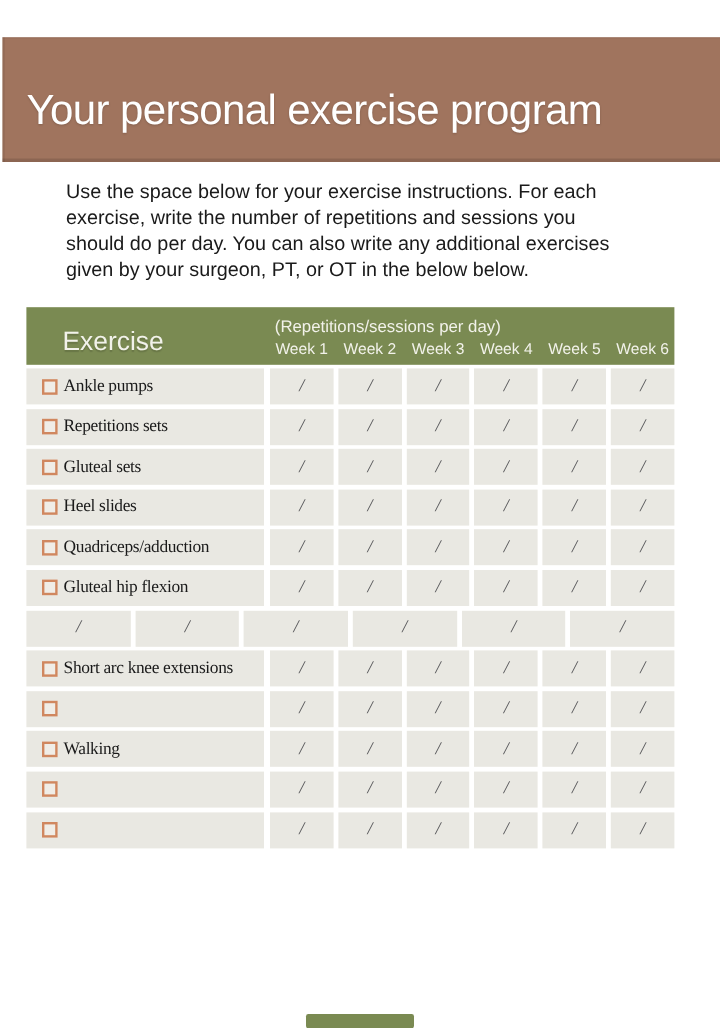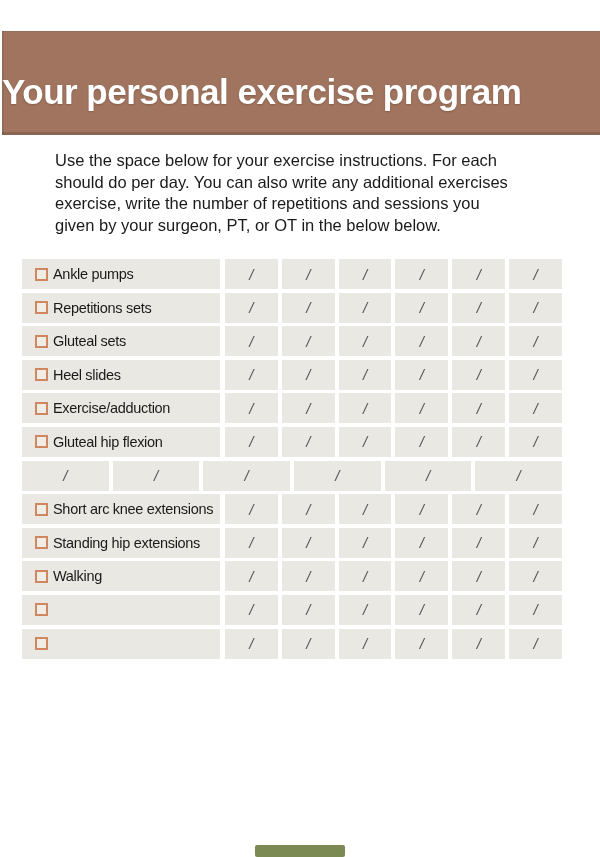--- a/index.html
+++ b/index.html
@@ -17,22 +17,22 @@
   .page{position:relative;width:600px;height:857px;background:#ffffff;overflow:hidden;}
 
   
   .title-bar{
     position:absolute;left:2px;right:0;top:31px;height:104px;
     background:var(--brown);
     box-shadow:inset 0 -3px 0 rgba(0,0,0,.12), inset 2px 0 0 rgba(0,0,0,.07), inset 0 1px 0 rgba(0,0,0,.06);
     display:flex;align-items:center;
   }
   .title-bar h1{
-    padding-top:18px;
-    font-size:35px;font-weight:bold;letter-spacing:-0.5px;
+    padding-left:20px;padding-top:18px;
+    font-size:35px;font-weight:normal;letter-spacing:-0.5px;
     color:#ffffff;text-shadow:0 1px 2px rgba(0,0,0,.18);
     white-space:nowrap;
   }
 
   
   .intro{position:absolute;left:55px;top:150px;color:var(--body-text);}
   .intro div{font-size:16.5px;line-height:21.7px;white-space:nowrap;}
 
   
   .extable{position:absolute;left:22px;top:256px;width:540px;}
@@ -42,21 +42,21 @@
     padding:0 0 6px 30px;
     font-size:22px;color:var(--head-text);text-shadow:0 1px 1px rgba(0,0,0,.15);
   }
   .th-weeks{flex:1;display:flex;flex-direction:column;justify-content:flex-end;padding-bottom:6px;}
   .reps-caption{font-size:14px;color:var(--head-text);padding-left:4px;margin-bottom:3px;white-space:nowrap;}
   .week-row{display:flex;}
   .wk{flex:1;margin-right:4px;text-align:center;font-size:13px;color:var(--head-text);white-space:nowrap;}
   .wk:last-child{margin-right:0;}
 
   .tbody{margin-top:3px;}
-  .trow{display:flex;height:30px;margin-bottom:3.6px;}
+  .trow{display:flex;height:30px;margin-bottom:3.6px;font-family:Liberation Serif, serif;}
   .trow:last-child{margin-bottom:0;}
   .cell-label{
     flex:0 0 198px;margin-right:5px;background:var(--row-bg);
     display:flex;align-items:center;padding-left:13px;overflow:hidden;
   }
   .checkbox{
     width:13px;height:13px;border:2px solid var(--cb);
     background:#f0ede7;flex:0 0 auto;
   }
   .row-label{
@@ -80,26 +80,40 @@
 <body>
 
 <div class="page">
 
   <div class="title-bar">
     <h1>Your personal exercise program</h1>
   </div>
 
   <div class="intro">
     <div>Use the space below for your exercise instructions. For each</div>
+    <div>exercise, write the number of repetitions and sessions you</div>
     <div>should do per day. You can also write any additional exercises</div>
-    <div>exercise, write the number of repetitions and sessions you</div>
     <div>given by your surgeon, PT, or OT in the below below.</div>
   </div>
 
   <div class="extable">
+    <div class="thead">
+      <div class="th-exercise">Exercise</div>
+      <div class="th-weeks">
+        <div class="reps-caption">(Repetitions/sessions per day)</div>
+        <div class="week-row">
+          <span class="wk">Week 1</span>
+          <span class="wk">Week 2</span>
+          <span class="wk">Week 3</span>
+          <span class="wk">Week 4</span>
+          <span class="wk">Week 5</span>
+          <span class="wk">Week 6</span>
+        </div>
+      </div>
+    </div>
     <div class="tbody">
   <div class="trow">
     <div class="cell-label">
       <span class="checkbox"></span>
       <span class="row-label">Ankle pumps</span>
     </div>
     <div class="cell-week">
             <span class="slash">/</span>
           </div>
     <div class="cell-week">
@@ -190,21 +204,21 @@
             <span class="slash">/</span>
           </div>
     <div class="cell-week">
             <span class="slash">/</span>
           </div>
   </div>
 
   <div class="trow">
     <div class="cell-label">
       <span class="checkbox"></span>
-      <span class="row-label">Exercise/adduction</span>
+      <span class="row-label">Quadriceps/adduction</span>
     </div>
     <div class="cell-week">
             <span class="slash">/</span>
           </div>
     <div class="cell-week">
             <span class="slash">/</span>
           </div>
     <div class="cell-week">
             <span class="slash">/</span>
           </div>
@@ -286,21 +300,20 @@
             <span class="slash">/</span>
           </div>
     <div class="cell-week">
             <span class="slash">/</span>
           </div>
   </div>
 
   <div class="trow">
     <div class="cell-label">
       <span class="checkbox"></span>
-      <span class="row-label">Standing hip extensions</span>
     </div>
     <div class="cell-week">
             <span class="slash">/</span>
           </div>
     <div class="cell-week">
             <span class="slash">/</span>
           </div>
     <div class="cell-week">
             <span class="slash">/</span>
           </div>

